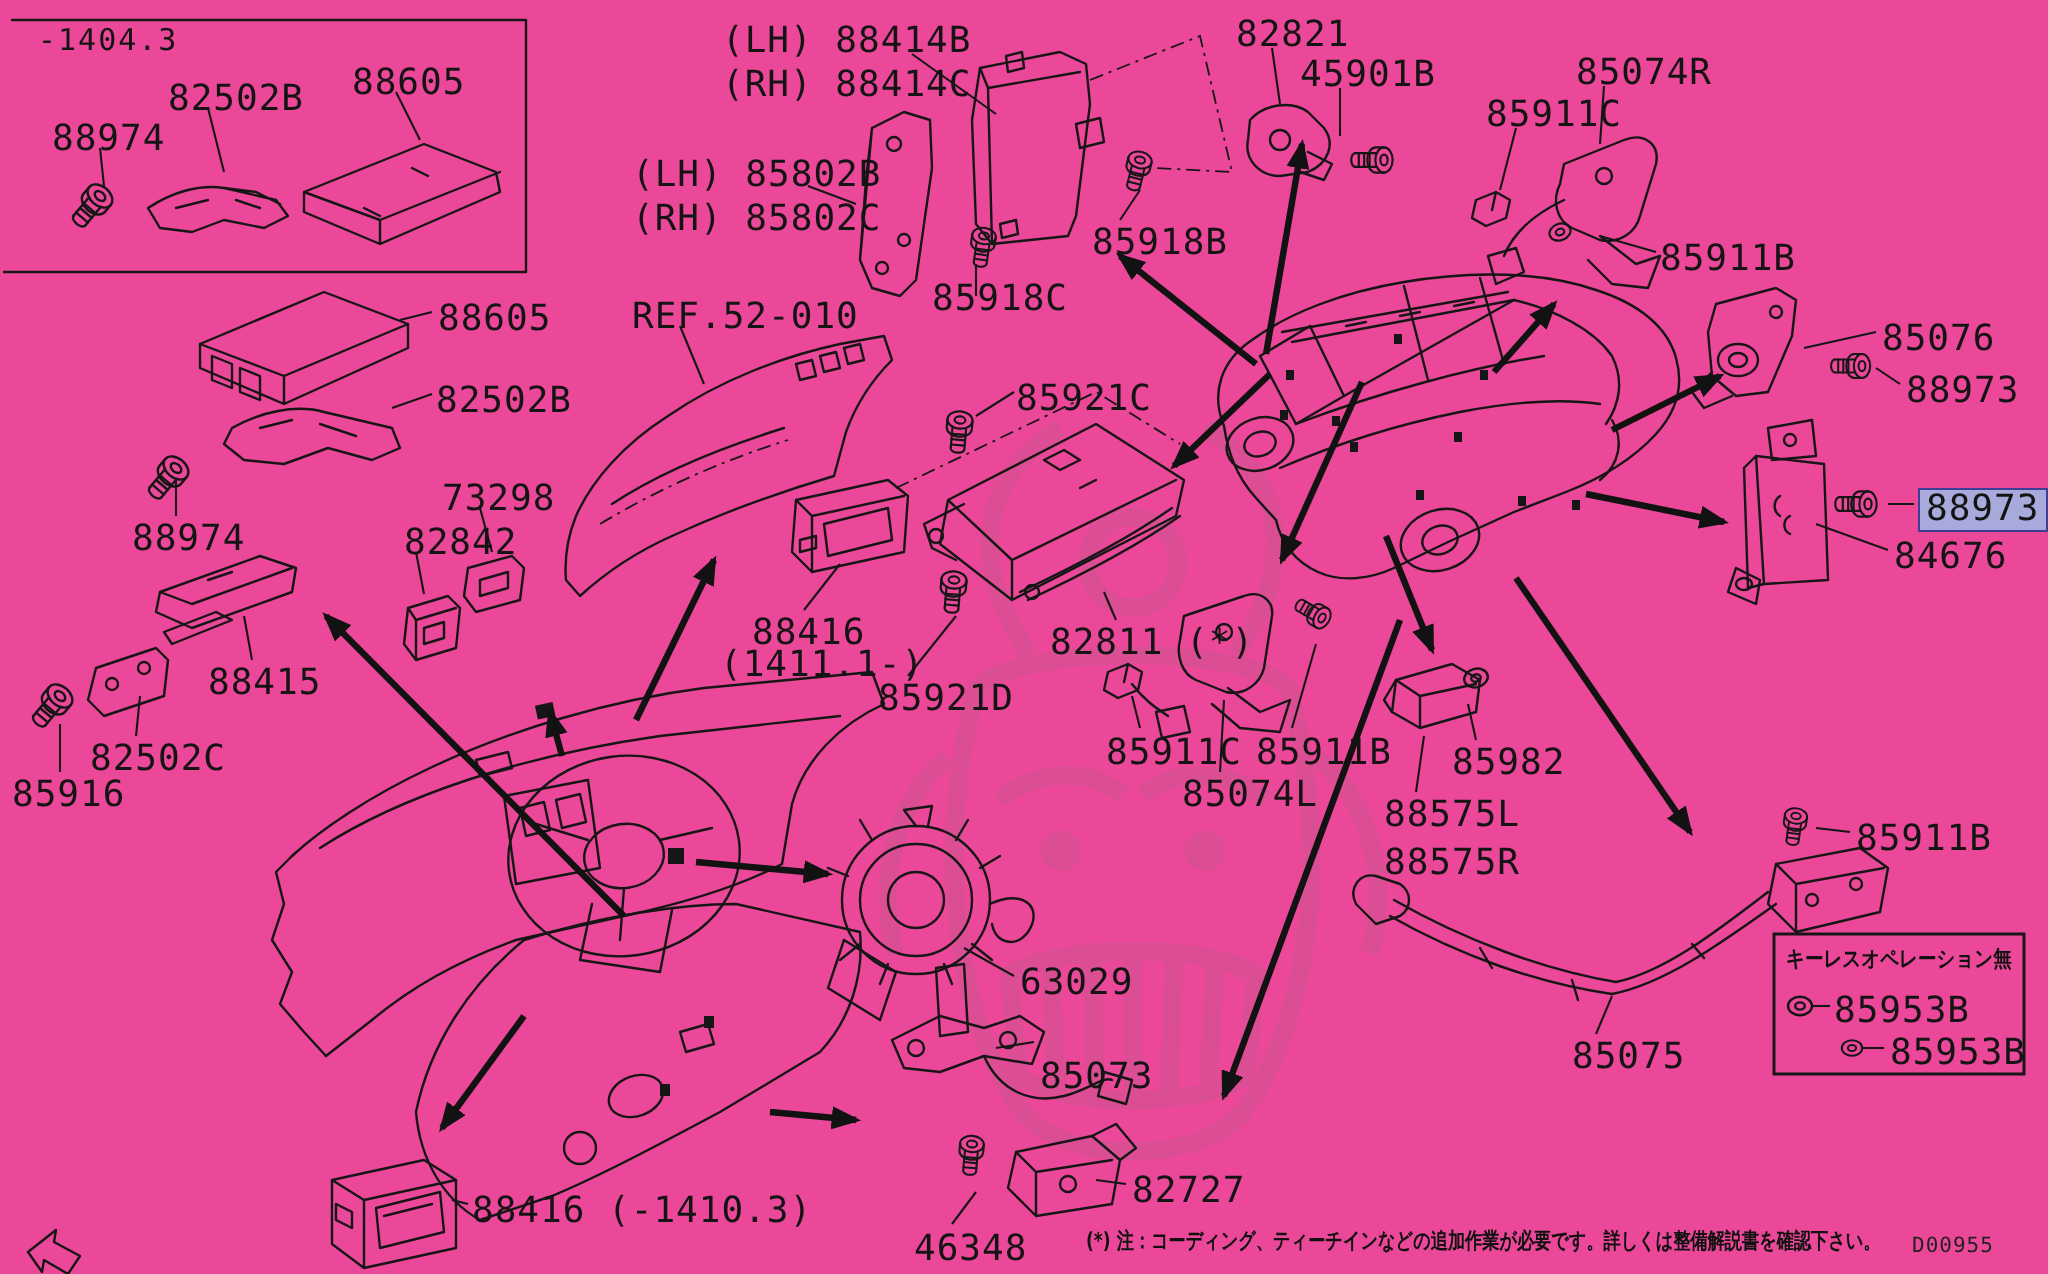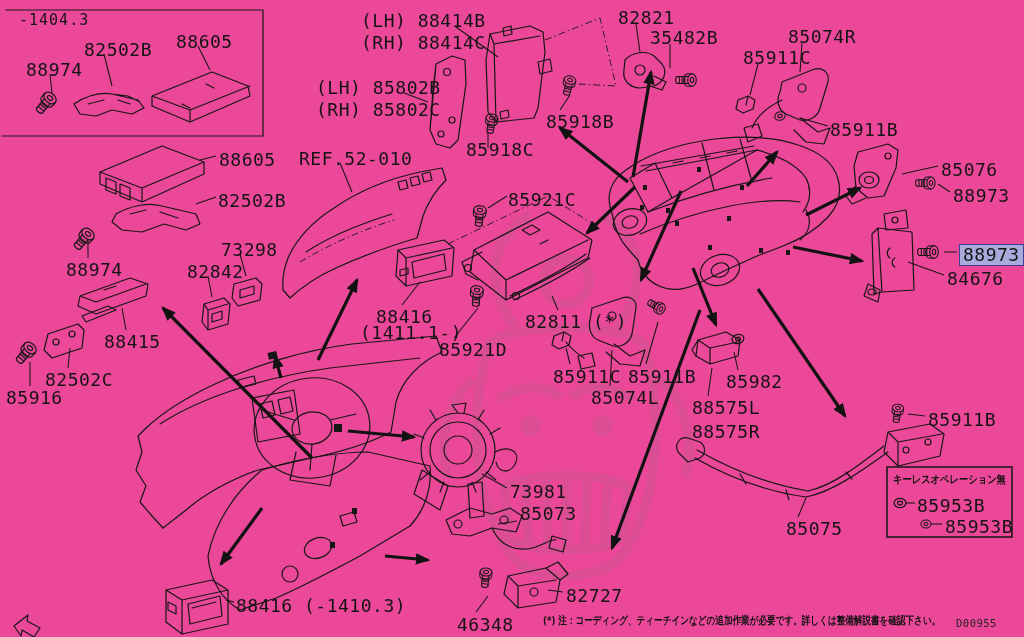--- a/index.html
+++ b/index.html
@@ -362,57 +362,57 @@
 <div class="pl" style="left:84px;top:40px">82502B</div>
 <div class="pl" style="left:176px;top:32px">88605</div>
 
 <div class="pl" style="left:219px;top:150px">88605</div>
 <div class="pl" style="left:218px;top:191px">82502B</div>
 <div class="pl" style="left:66px;top:260px">88974</div>
 <div class="pl" style="left:104px;top:332px">88415</div>
 <div class="pl" style="left:45px;top:370px">82502C</div>
 <div class="pl" style="left:6px;top:388px">85916</div>
 
-<div class="pl" style="left:299px;top:149px">REF.52-010</div>
+<div class="pl" style="left:316px;top:149px">REF.52-010</div>
 <div class="pl" style="left:221px;top:240px">73298</div>
-<div class="pl" style="left:187px;top:262px">82842</div>
+<div class="pl" style="left:202px;top:262px">82842</div>
 <div class="pl" style="left:376px;top:307px">88416</div>
 <div class="pl" style="left:360px;top:323px">(1411.1-)</div>
 
 <div class="pl" style="left:361px;top:11px">(LH) 88414B</div>
 <div class="pl" style="left:361px;top:33px">(RH) 88414C</div>
 <div class="pl" style="left:316px;top:78px">(LH) 85802B</div>
 <div class="pl" style="left:316px;top:100px">(RH) 85802C</div>
 <div class="pl" style="left:546px;top:112px">85918B</div>
 <div class="pl" style="left:466px;top:140px">85918C</div>
 
 <div class="pl" style="left:508px;top:190px">85921C</div>
 <div class="pl" style="left:439px;top:340px">85921D</div>
 <div class="pl" style="left:525px;top:312px">82811 (*)</div>
 
 <div class="pl" style="left:618px;top:8px">82821</div>
-<div class="pl" style="left:650px;top:28px">35482B</div>
+<div class="pl" style="left:650px;top:28px">45901B</div>
 <div class="pl" style="left:743px;top:48px">85911C</div>
 <div class="pl" style="left:788px;top:27px">85074R</div>
 <div class="pl" style="left:830px;top:120px">85911B</div>
 
 <div class="pl" style="left:941px;top:160px">85076</div>
 <div class="pl" style="left:953px;top:186px">88973</div>
 <div class="pl hl" style="left:959px;top:244px">88973</div>
 <div class="pl" style="left:947px;top:269px">84676</div>
 
 <div class="pl" style="left:553px;top:367px">85911C</div>
 <div class="pl" style="left:628px;top:367px">85911B</div>
 <div class="pl" style="left:591px;top:388px">85074L</div>
 <div class="pl" style="left:726px;top:372px">85982</div>
 <div class="pl" style="left:692px;top:398px">88575L</div>
 <div class="pl" style="left:692px;top:422px">88575R</div>
 
-<div class="pl" style="left:510px;top:482px">73981</div>
-<div class="pl" style="left:520px;top:504px">85073</div>
+<div class="pl" style="left:510px;top:482px">63029</div>
+<div class="pl" style="left:520px;top:529px">85073</div>
 <div class="pl" style="left:566px;top:586px">82727</div>
 <div class="pl" style="left:457px;top:615px">46348</div>
 <div class="pl" style="left:236px;top:596px">88416 (-1410.3)</div>
 
 <div class="pl" style="left:786px;top:519px">85075</div>
 <div class="pl" style="left:928px;top:410px">85911B</div>
 
 <div class="jp kbox" style="left:893px;top:472px">キーレスオペレーション無</div>
 <div class="pl" style="left:917px;top:496px">85953B</div>
 <div class="pl" style="left:945px;top:517px">85953B</div>

